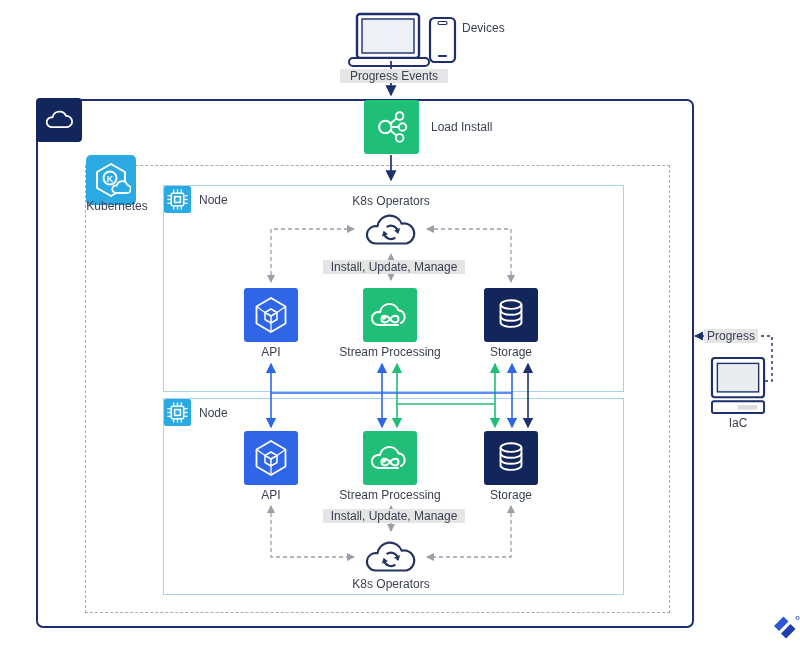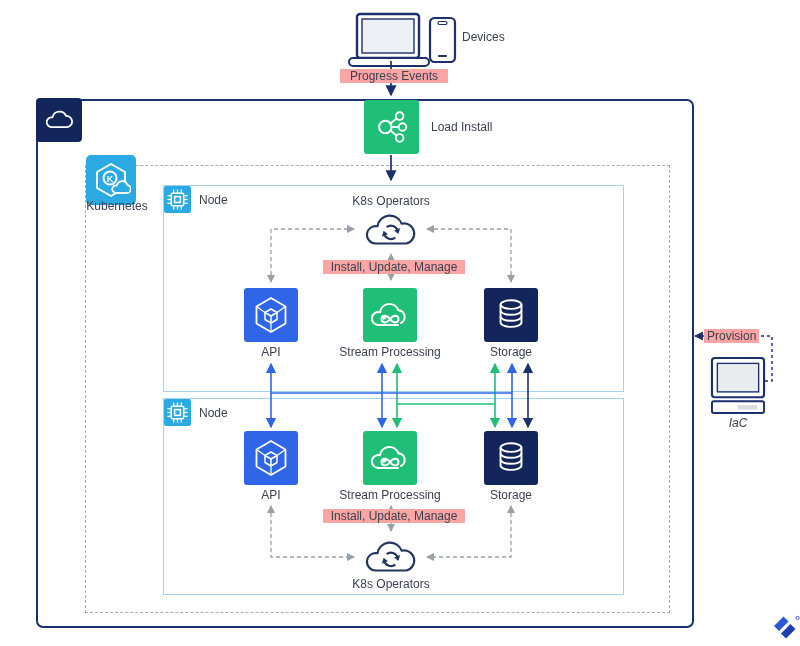--- a/index.html
+++ b/index.html
@@ -14,21 +14,21 @@
   .tile-navy{background:#13265c;}
   .tile-lblue{background:#2aa9e2;}
   #outer-box{position:absolute;left:36px;top:99px;width:654px;height:525px;
              border:2px solid #1e2f6e;border-radius:7px;z-index:1;}
   #cluster-box{position:absolute;left:85px;top:165px;width:583px;height:446px;
                border:1.5px dashed #a6acb5;z-index:1;}
   .node-box{position:absolute;border:1.5px solid #a5d3f0;background:transparent;z-index:2;}
   #node-box-1{left:163px;top:185px;width:459px;height:205px;}
   #node-box-2{left:163px;top:398px;width:459px;height:195px;}
   #arrow-layer{position:absolute;left:0;top:0;z-index:5;pointer-events:none;}
-  .whitebg{background:#fca5a5;padding:0 3px;}
+  .whitebg{background:#e5e5e5;padding:0 3px;}
   svg{display:block;}
 </style>
 </head>
 <body>
 
 <div id="stage">
 
   <div id="outer-box"></div>
 
   <div id="cluster-box"></div>
@@ -108,21 +108,21 @@
   <svg class="abs" style="left:348px;top:12px;z-index:4;" width="86" height="56" viewBox="0 0 86 56">
     <rect x="9" y="2" width="62" height="44" rx="3" fill="#fff" stroke="#1e2f6e" stroke-width="2.4"></rect>
     <rect x="14" y="7" width="52" height="34" fill="#edf0f4" stroke="#1e2f6e" stroke-width="1.4"></rect>
     <rect x="1" y="46" width="80" height="8" rx="4" fill="#fff" stroke="#1e2f6e" stroke-width="2"></rect>
   </svg>
   <svg class="abs" style="left:428px;top:16px;z-index:4;" width="30" height="48" viewBox="0 0 30 48">
     <rect x="2" y="2" width="25" height="44" rx="4.5" fill="#fff" stroke="#1e2f6e" stroke-width="2.2"></rect>
     <rect x="10" y="5.5" width="9" height="3" rx="1.5" fill="none" stroke="#1e2f6e" stroke-width="1.2"></rect>
     <rect x="10" y="39" width="9" height="2" rx="1" fill="#1e2f6e"></rect>
   </svg>
-  <div class="lbl" style="left:462px;top:30px;">Devices</div>
+  <div class="lbl" style="left:462px;top:21px;">Devices</div>
   <div class="lbl ctr whitebg" style="left:340px;top:69px;width:102px;">Progress Events</div>
 
   <div class="tile tile-green" style="left:364px;top:100px;width:55px;height:54px;">
     <svg width="42" height="42" viewBox="0 0 44 44">
       <circle cx="15" cy="22" r="6.5" fill="none" stroke="#fff" stroke-width="2.2"></circle>
       <circle cx="30" cy="10.5" r="4" fill="none" stroke="#fff" stroke-width="2"></circle>
       <circle cx="33" cy="22" r="4" fill="none" stroke="#fff" stroke-width="2"></circle>
       <circle cx="30" cy="33.5" r="4" fill="none" stroke="#fff" stroke-width="2"></circle>
       <line x1="20" y1="18.5" x2="26.8" y2="13" stroke="#fff" stroke-width="2"></line>
       <line x1="21.5" y1="22" x2="29" y2="22" stroke="#fff" stroke-width="2"></line>
@@ -246,28 +246,28 @@
   <div class="lbl ctr whitebg" style="left:323px;top:509px;width:136px;">Install, Update, Manage</div>
   <svg class="abs" style="left:362px;top:533px;z-index:4;" width="58" height="46" viewBox="0 0 60 46">
     <path d="M46 38 H14 a9 9 0 1 1 2-17.8 13 13 0 0 1 25-2.7 A9.5 9.5 0 0 1 46 38 z" fill="#fff" stroke="#23355e" stroke-width="2.2" stroke-linejoin="round"></path>
     <path d="M25.5 21 a7.5 7.5 0 0 1 11.5 3.5" fill="none" stroke="#23355e" stroke-width="2.2"></path>
     <polygon points="39.5,22 37.6,28.2 33.2,24.6" fill="#23355e"></polygon>
     <path d="M34.5 32 a7.5 7.5 0 0 1 -11.5-3.5" fill="none" stroke="#23355e" stroke-width="2.2"></path>
     <polygon points="20.5,31 22.4,24.8 26.8,28.4" fill="#23355e"></polygon>
   </svg>
   <div class="lbl ctr" style="left:341px;top:577px;width:100px;">K8s Operators</div>
 
-  <div class="lbl whitebg" style="left:704px;top:329px;">Provision</div>
+  <div class="lbl whitebg" style="left:704px;top:329px;">Progress</div>
   <svg class="abs" style="left:710px;top:356px;z-index:4;" width="57" height="59" viewBox="0 0 58 60">
     <rect x="2" y="2" width="53" height="40" rx="3" fill="#fff" stroke="#1e2f6e" stroke-width="2.2"></rect>
     <rect x="7.5" y="7.5" width="42" height="29" fill="#e9ecef" stroke="#1e2f6e" stroke-width="1.4"></rect>
     <rect x="2" y="46" width="53" height="12" rx="2" fill="#fff" stroke="#1e2f6e" stroke-width="2"></rect>
     <rect x="28" y="50" width="20" height="4.5" fill="#d9dcdf"></rect>
   </svg>
-  <div class="lbl ctr" style="left:722px;top:416px;width:32px;font-style:italic;">IaC</div>
+  <div class="lbl ctr" style="left:722px;top:416px;width:32px;">IaC</div>
 
   <svg class="abs" style="left:771px;top:613px;z-index:6;" width="30" height="30" viewBox="0 0 30 30">
     <polygon points="3,13 12.5,3.5 17.5,8.5 8,18" fill="#2b57d8"></polygon>
     <polygon points="10,20.5 19.5,11 24.5,16 15,25.5" fill="#1d3db0"></polygon>
     <circle cx="26.5" cy="5" r="1.6" fill="none" stroke="#2b57d8" stroke-width="0.9"></circle>
   </svg>
 
 </div>
 
 </body></html>

